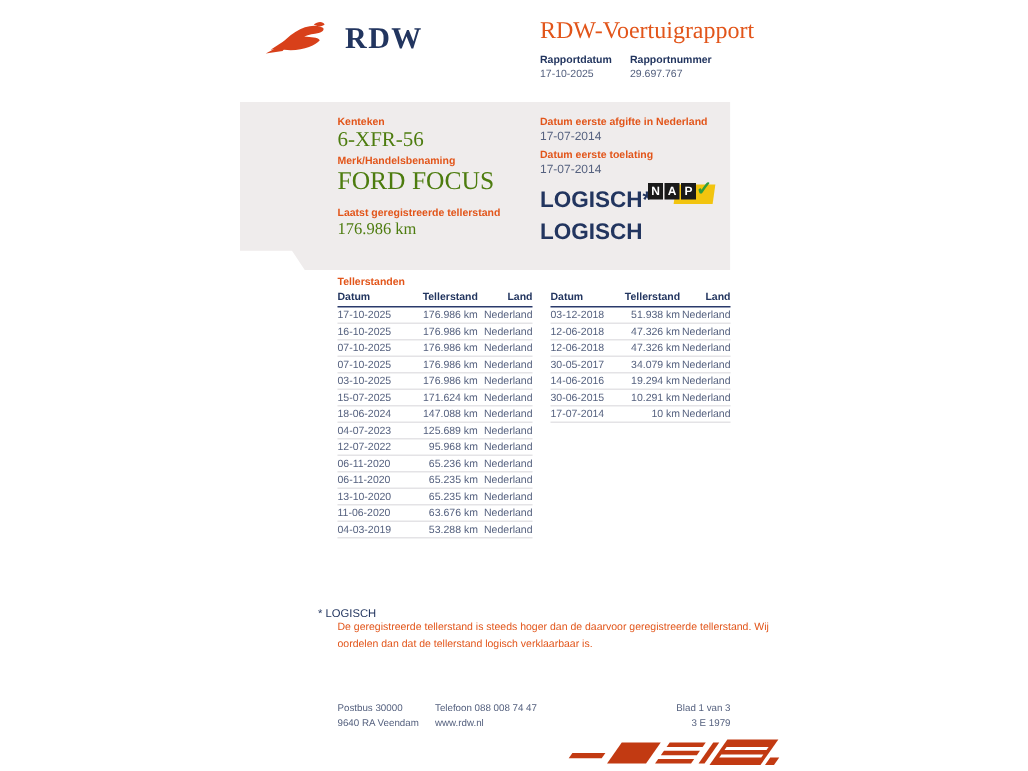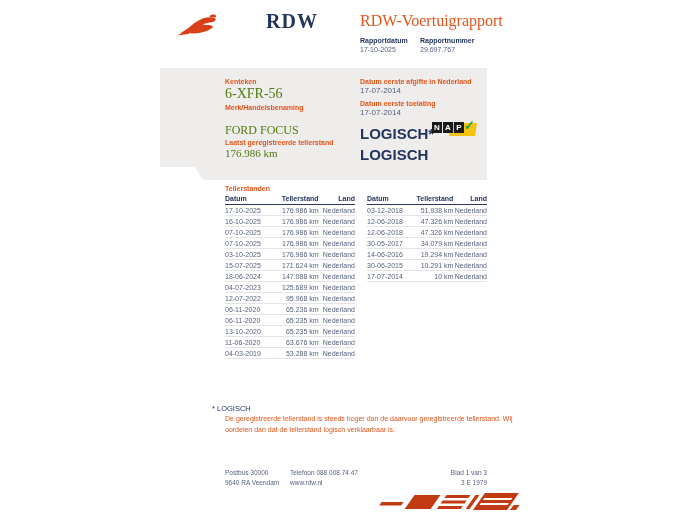--- a/index.html
+++ b/index.html
@@ -1,39 +1,39 @@
 <!DOCTYPE html>
 <html><head>
 <meta charset="utf-8">
 <style>
   html,body{margin:0;padding:0;background:#ffffff;}
   #canvas{position:relative;width:685px;height:514px;background:#ffffff;overflow:hidden;
           font-family:"Liberation Sans",sans-serif;color:#3c4a6e;}
 
   
-  .logo-wrap{position:absolute;left:174px;top:10px;display:flex;gap:36px;}
+  .logo-wrap{position:absolute;left:174px;top:10px;display:flex;align-items:center;}
   .logo-svg{width:48px;height:32px;}
   .logo-text{font-family:"Liberation Serif",serif;font-weight:bold;font-size:20px;
              color:#22355f;margin-left:8px;letter-spacing:1px;}
   .doc-title{position:absolute;left:360px;top:12px;font-family:"Liberation Serif",serif;
              font-weight:normal;font-size:16px;color:#e2551a;}
   .meta-label{font-size:7px;font-weight:bold;color:#22355f;}
   .meta-value{font-size:7px;color:#55617f;margin-top:2px;}
   .meta-block{position:absolute;top:37px;}
   .meta-datum{left:360px;} .meta-nummer{left:420px;}
 
   
   .panel{position:absolute;left:160px;top:68px;width:327px;height:112px;background:#efecec;
          clip-path:polygon(0 0,100% 0,100% 100%,13.2% 100%,10.6% 88.5%,0 88.5%);}
   .p-label{position:absolute;font-size:7px;font-weight:bold;color:#e2551a;}
   .p-value{position:absolute;font-family:"Liberation Serif",serif;color:#4d7c0f;}
   .kenteken-label{left:65px;top:10px;}
   .kenteken-value{left:65px;top:18px;font-size:14px;}
   .merk-label{left:65px;top:36px;}
-  .merk-value{left:65px;top:43px;font-size:12px;margin-top:12px;}
+  .merk-value{left:65px;top:43px;font-size:17px;}
   .teller-label{left:65px;top:71px;}
   .teller-value{left:65px;top:79px;font-size:11px;}
   .afgifte-label{left:200px;top:10px;}
   .afgifte-value{left:200px;top:18px;font-size:8px;font-family:"Liberation Sans",sans-serif;color:#55617f;}
   .toelating-label{left:200px;top:32px;}
   .toelating-value{left:200px;top:40px;font-size:8px;font-family:"Liberation Sans",sans-serif;color:#55617f;}
   .oordeel{position:absolute;left:200px;top:55px;font-size:15px;font-weight:bold;
            color:#22355f;line-height:1.4;font-family:"Liberation Sans",sans-serif;}
 
   

